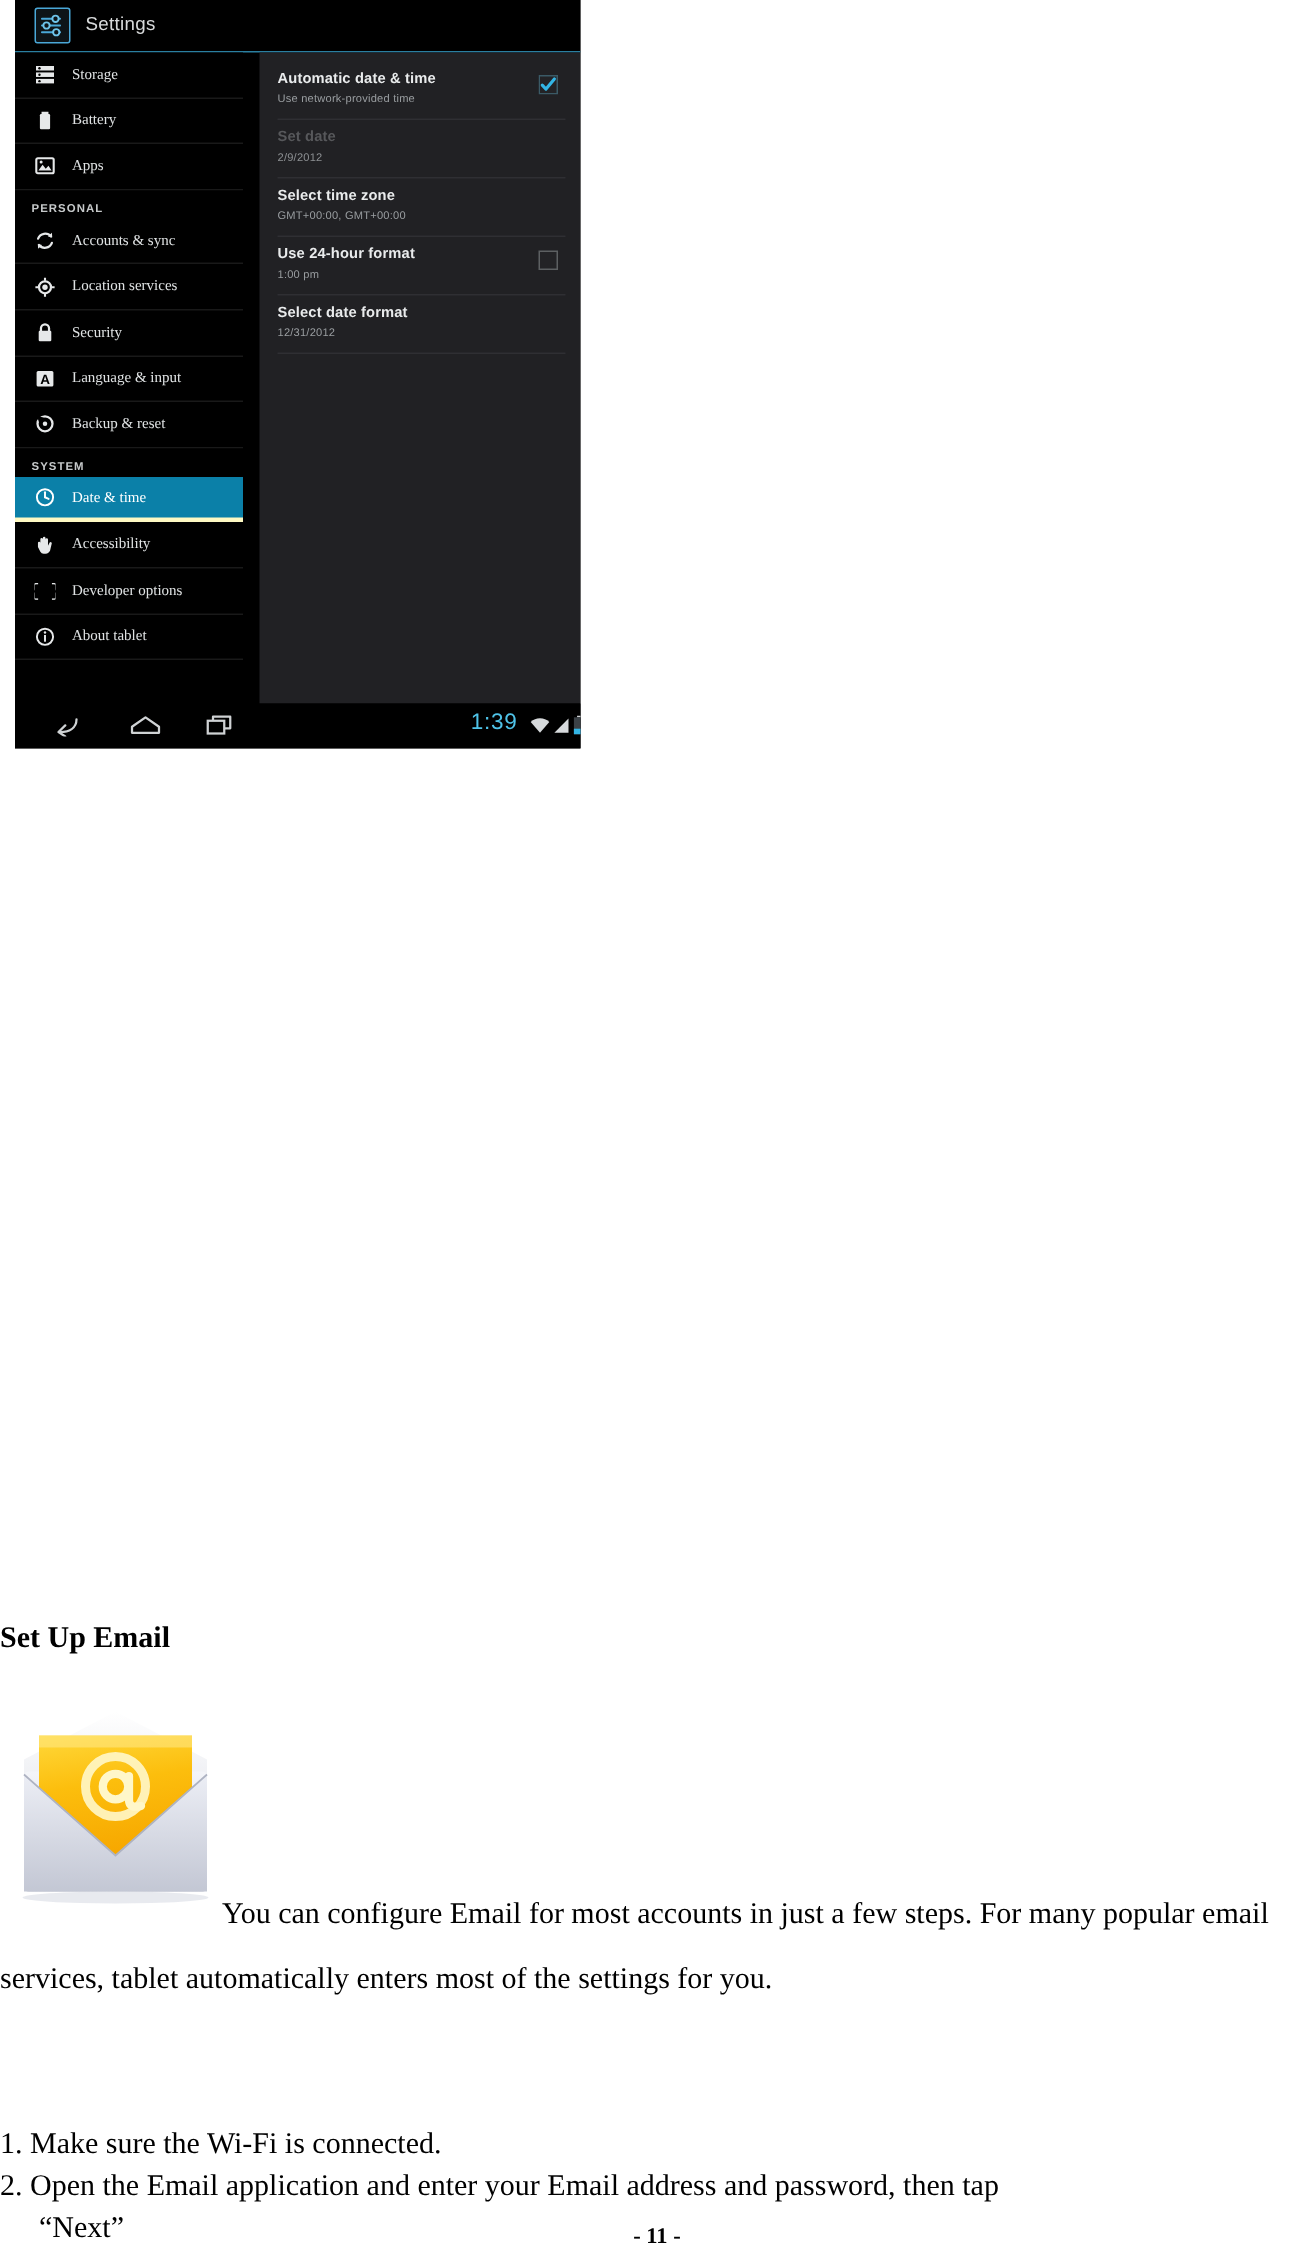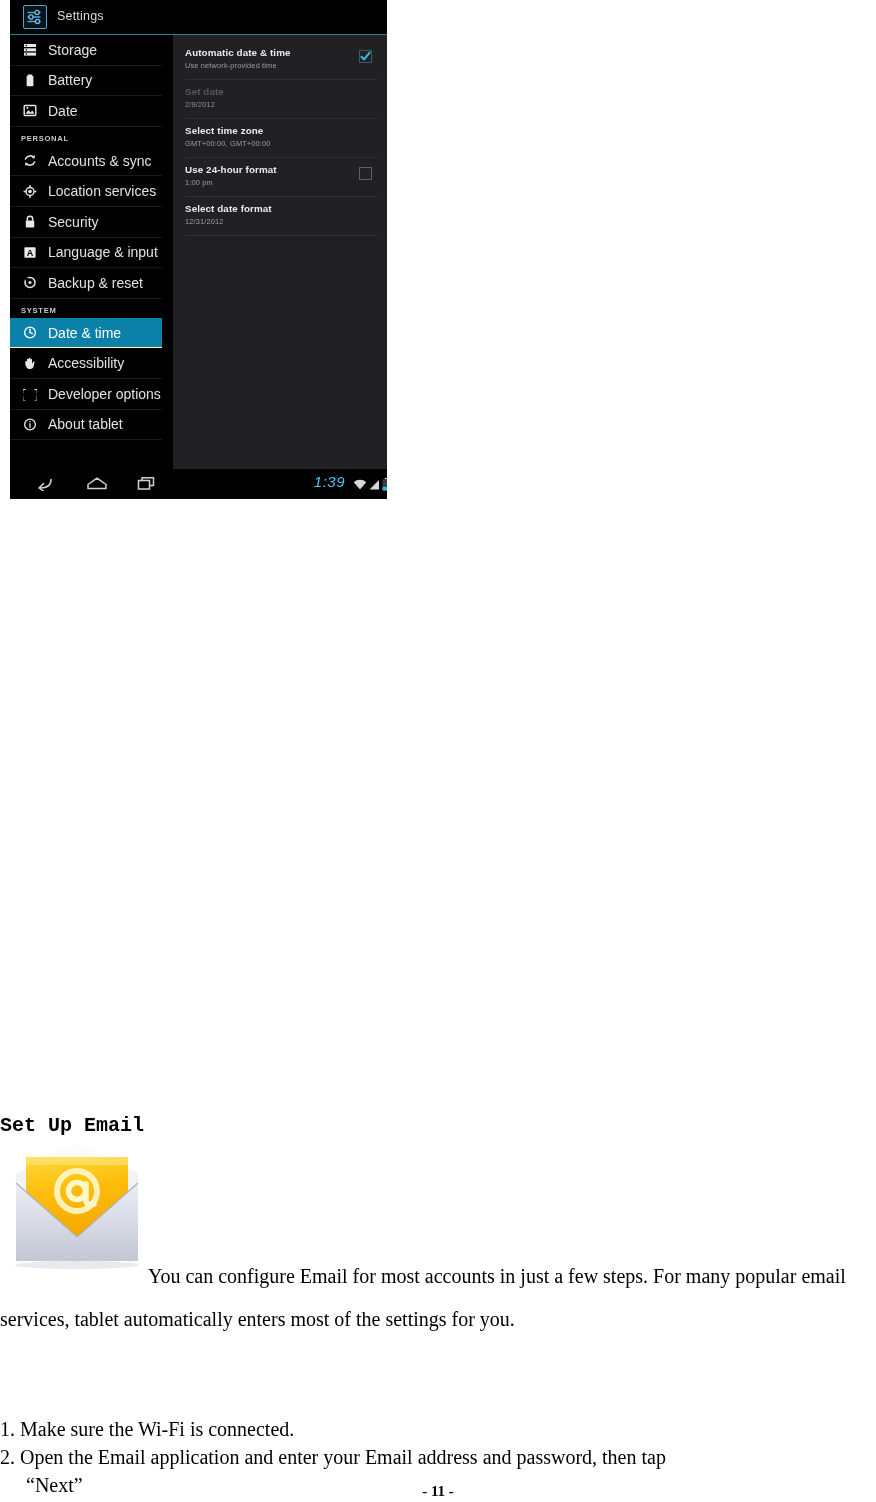--- a/index.html
+++ b/index.html
@@ -83,26 +83,27 @@
     align-items: center;
     justify-content: center;
     color: #e6e8e9;
   }
   .side-row .lbl {
     position: absolute;
     left: 38px;
     top: 50%;
     transform: translateY(-50%);
     color: #dfe2e3;
-    font-size: 14px;
+    font-size: 10px;
     white-space: nowrap;
+    font-family: Liberation Serif, serif;
   }
   .side-row.selected {
     background: #0b80a8;
-    border-bottom: 1px solid #fef9c3;
+    border-bottom: 3px solid #fef9c3;
   }
   .side-row.selected .lbl { color: #ffffff; }
   .side-row.selected .ico { color: #ffffff; }
   .side-head {
     height: 19px;
     background: #000000;
     position: relative;
     border: none;
   }
   .side-head .lbl {
@@ -163,21 +164,20 @@
   .cb.on svg { display:block; }
 
   
   .navbar {
     position: absolute;
     left: 0;
     bottom: 0;
     width: 387px;
     height: 30px;
     background: #000000;
-    font-style: italic;
   }
   .nav-ico {
     position: absolute;
     top: 7px;
     color: #cfd2d4;
   }
   .nav-back  { left: 24px; }
   .nav-home  { left: 76px; }
   .nav-recent{ left: 127px; }
   .clock {
@@ -195,22 +195,22 @@
     top: 8px;
     display: flex;
     align-items: flex-end;
     gap: 2px;
   }
 
   
   .doc-heading {
     position: absolute;
     left: 0px;
-    top: 1114px;
-    font-family: Liberation Mono, monospace;
+    top: 1081px;
+    font-family: Liberation Serif, serif;
     font-weight: bold;
     font-size: 20px;
     color: #000000;
   }
   .email-icon {
     position: absolute;
     left: 4px;
     top: 1129px;
     width: 146px;
     height: 146px;
@@ -299,21 +299,21 @@
     </div>
 
     <div class="side-row">
       <span class="ico">
         <svg width="14" height="14" viewBox="0 0 14 14">
           <rect x="1.2" y="2" width="11.6" height="10" rx="1" fill="none" stroke="#e6e8e9" stroke-width="1.4"></rect>
           <path d="M2.6 10.2 L5.4 6.4 L7.5 9 L9.3 7 L11.4 10.2 Z" fill="#e6e8e9"></path>
           <circle cx="4.4" cy="4.5" r="1" fill="#e6e8e9"></circle>
         </svg>
       </span>
-      <span class="lbl">Date</span>
+      <span class="lbl">Apps</span>
     </div>
 
     <div class="side-head">
       <span class="lbl">PERSONAL</span>
     </div>
 
     <div class="side-row">
       <span class="ico">
         <svg width="14" height="14" viewBox="0 0 14 14">
           <path d="M11 4.2 A5 5 0 0 0 2.4 5.6" fill="none" stroke="#e6e8e9" stroke-width="1.5" stroke-linecap="round"></path>

